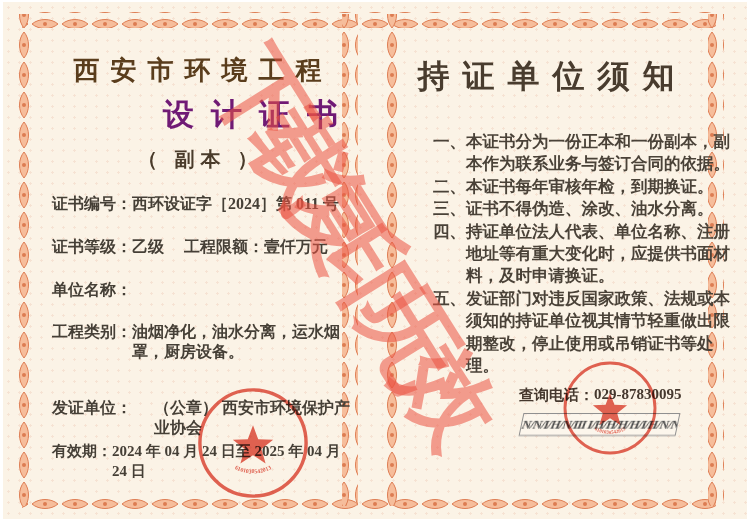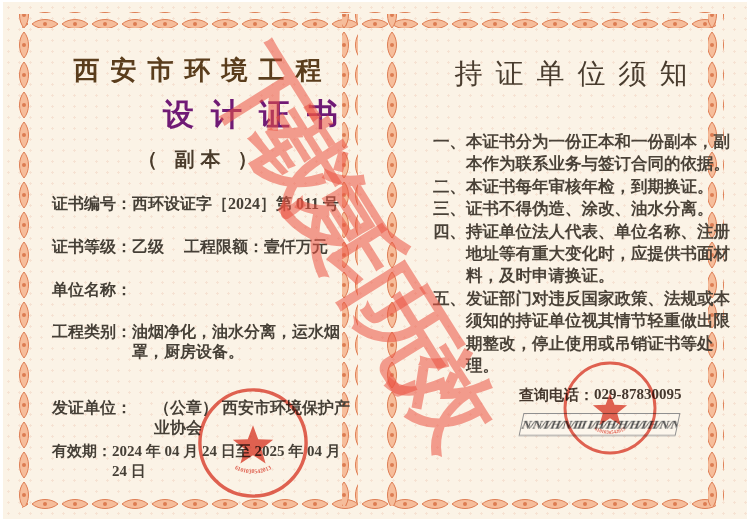--- a/index.html
+++ b/index.html
@@ -22,22 +22,22 @@
   .row .lbl{white-space:nowrap;flex:none;}
   .row .val{flex:auto;}
   .row2gap{width:20px;flex:none;}
   .r-certno{top:194px;}
   .r-grade{top:237px;}
   .r-company{top:280px;align-items:flex-end;}
   .r-types{top:322px;}
   .r-issuer{top:398px;gap:22px;}
   .r-valid{top:441px;font-size:15px;justify-content:center;}
   
-  .rtitle{position:absolute;left:421px;top:55px;width:300px;text-align:center;z-index:3;
-          font-size:28px;font-weight:normal;letter-spacing:13px;text-indent:13px;color:#493c2e;}
+  .rtitle{position:absolute;left:396px;top:55px;width:300px;text-align:center;z-index:3;
+          font-size:32px;font-weight:bold;letter-spacing:13px;text-indent:13px;color:#493c2e;}
   .notices{position:absolute;left:410px;top:131px;width:307px;z-index:3;
            font-size:16.5px;line-height:22.4px;font-weight:bold;color:#4a4238;margin-left:23px;}
   .notice-item{padding-left:2em;text-indent:-2em;}
   .phone{position:absolute;left:519px;top:386px;display:flex;z-index:3;
          font-size:15px;font-weight:bold;color:#45382e;white-space:nowrap;}
   .redacted{position:absolute;left:521px;top:413px;width:155px;height:21px;z-index:4;
             border:1.5px solid #8f8f8f;background:rgba(255,255,255,.25);overflow:hidden;
             font-size:13px;font-style:italic;font-weight:bold;color:#4a4a4a;
             line-height:21px;letter-spacing:-1px;white-space:nowrap;
             filter:blur(0.6px);transform:skewX(-12deg);}

